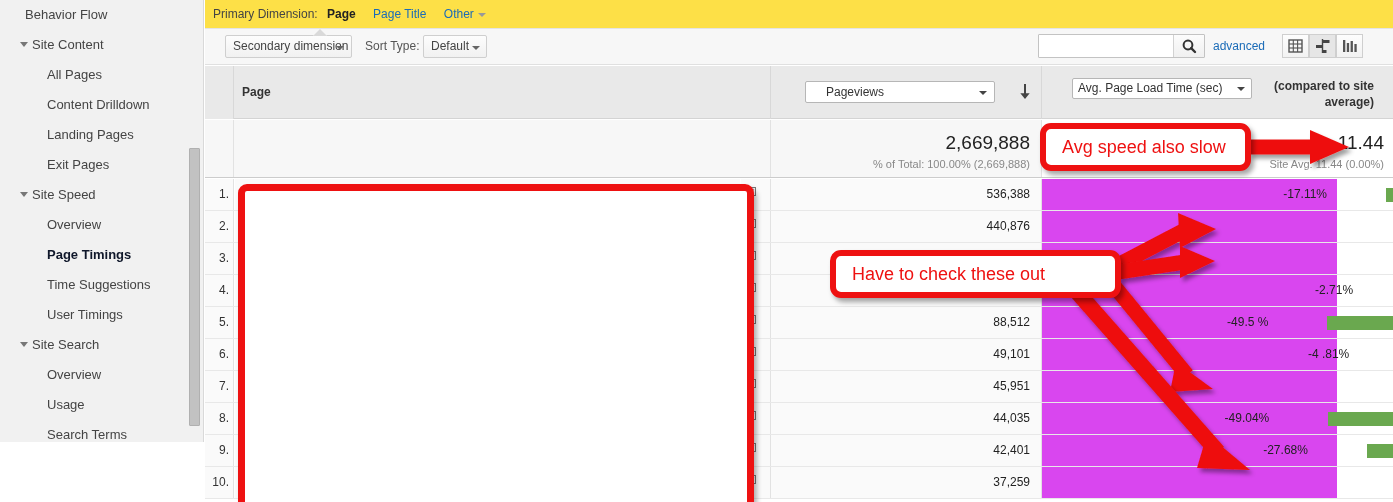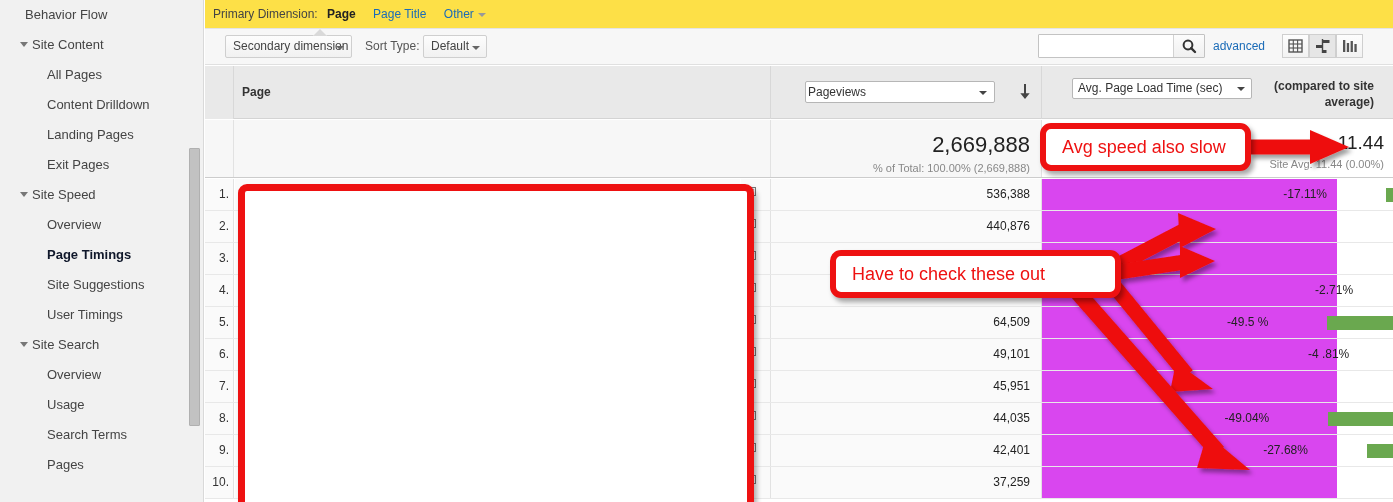--- a/index.html
+++ b/index.html
@@ -10,21 +10,21 @@
     background: #fff;
     font-family: "Liberation Sans", sans-serif;
     font-size: 12px;
     color: #333;
   }
   #app { position: relative; width: 1393px; height: 502px; }
 
   
   #sidebar {
     position: absolute; left: 0; top: 0;
-    width: 204px; height: 502px;
+    width: 204px; height: 442px;
     background: #f1f1f1;
     border-right: 1px solid #d9d9d9;
     overflow: hidden;
   }
   .nav-item {
     height: 30px;
     line-height: 30px;
     font-size: 13px;
     color: #444;
     white-space: nowrap;
@@ -188,21 +188,21 @@
   .th-metric { position: absolute; left: 565px; top: 0; width: 271px; height: 53px; border-left:1px solid #d8d8d8; }
   .th-compare { position: absolute; left: 836px; top: 0; width: 352px; height: 53px; border-left:1px solid #d8d8d8;}
 
   #metric-select {
     position: absolute; left: 34px; top: 15px;
     width: 190px; height: 22px;
     background: #fff;
     border: 1px solid #b6b6b6;
     border-radius: 2px;
     font-size: 12px; color: #333;
-    line-height: 20px; padding-left: 2px;
+    line-height: 20px; padding-left: 20px;
     cursor: pointer;
   }
   #metric-select .dncaret { position:absolute; right: 7px; top: 9px; border-top-color:#444;}
   #sort-arrow {
     position: absolute; left: 245px; top: 16px;
     width: 18px; height: 20px;
     cursor: pointer;
   }
   #compare-select {
     position: absolute; left: 30px; top: 12px;
@@ -229,21 +229,21 @@
     background: #f7f7f7;
     border-bottom: 1px solid #ccc;
   }
   .summary-row .cell-idx { position:absolute; left:0; top:0; width:29px; height:57px; border-right:1px solid #e2e2e2;}
   .summary-row .cell-page{ position:absolute; left:30px; top:0; width:535px; height:57px;}
   .sum-total {
     position: absolute; left: 565px; top: 0; width: 271px; height: 57px;
     border-left: 1px solid #e2e2e2;
     text-align: right; padding-right: 11px;
   }
-  .sum-total .big { font-size: 22px; color: #222; margin-top: 12px; }
+  .sum-total .big { font-size: 19px; color: #222; margin-top: 12px; }
   .sum-total .sub { font-size: 11px; color: #888; margin-top: 4px; }
   .sum-compare {
     position: absolute; left: 836px; top: 0; width: 352px; height: 57px;
     border-left: 1px solid #e2e2e2;
     background: #fff;
     text-align: right; padding-right: 9px;
   }
   .sum-compare .big { font-size: 19px; color: #222; margin-top: 12px; }
   .sum-compare .sub { font-size: 11px; color: #888; margin-top: 4px; }
 
@@ -337,21 +337,21 @@
     <div id="sb-list">
         <div class="nav-item nav-top"><span>Behavior Flow</span></div>
         <div class="nav-item nav-group"><i class="caret"></i><span>Site Content</span></div>
         <div class="nav-item nav-child"><span>All Pages</span></div>
         <div class="nav-item nav-child"><span>Content Drilldown</span></div>
         <div class="nav-item nav-child"><span>Landing Pages</span></div>
         <div class="nav-item nav-child"><span>Exit Pages</span></div>
         <div class="nav-item nav-group"><i class="caret"></i><span>Site Speed</span></div>
         <div class="nav-item nav-child"><span>Overview</span></div>
         <div class="nav-item nav-child sel"><span>Page Timings</span></div>
-        <div class="nav-item nav-child"><span>Site Suggestions</span></div>
+        <div class="nav-item nav-child"><span>Time Suggestions</span></div>
         <div class="nav-item nav-child"><span>User Timings</span></div>
         <div class="nav-item nav-group"><i class="caret"></i><span>Site Search</span></div>
         <div class="nav-item nav-child"><span>Overview</span></div>
         <div class="nav-item nav-child"><span>Usage</span></div>
         <div class="nav-item nav-child"><span>Search Terms</span></div>
         <div class="nav-item nav-child"><span>Pages</span></div>
       </div>
     <div id="sb-scroll"></div>
   </div>
 
@@ -515,21 +515,21 @@
           <div class="row" style="top: 241px;">
             <div class="c-idx">5.</div>
             <div class="c-page"></div>
             <div class="c-icon">
               <span class="pgicon"><svg width="13" height="13" viewBox="0 0 13 13">
                   <rect x="0.5" y="2.5" width="8" height="8" fill="#fff" stroke="#777" stroke-width="1"></rect>
                   <rect x="3.5" y="0.5" width="8" height="8" fill="#fff" stroke="#777" stroke-width="1"></rect>
                   <rect x="4.8" y="1.8" width="5.4" height="1" fill="#999"></rect>
                 </svg></span>
             </div>
-            <div class="c-metric">64,509</div>
+            <div class="c-metric">88,512</div>
             <div class="c-compare">
               <div class="bar neg" style="width: 89.595px; left: 285.405px;"></div>
               <div class="bar-label" style="right: 68.595px;">-49.5 %</div>
             </div>
           </div>
           <div class="row" style="top: 273px;">
             <div class="c-idx">6.</div>
             <div class="c-page"></div>
             <div class="c-icon">
               <span class="pgicon"><svg width="13" height="13" viewBox="0 0 13 13">

